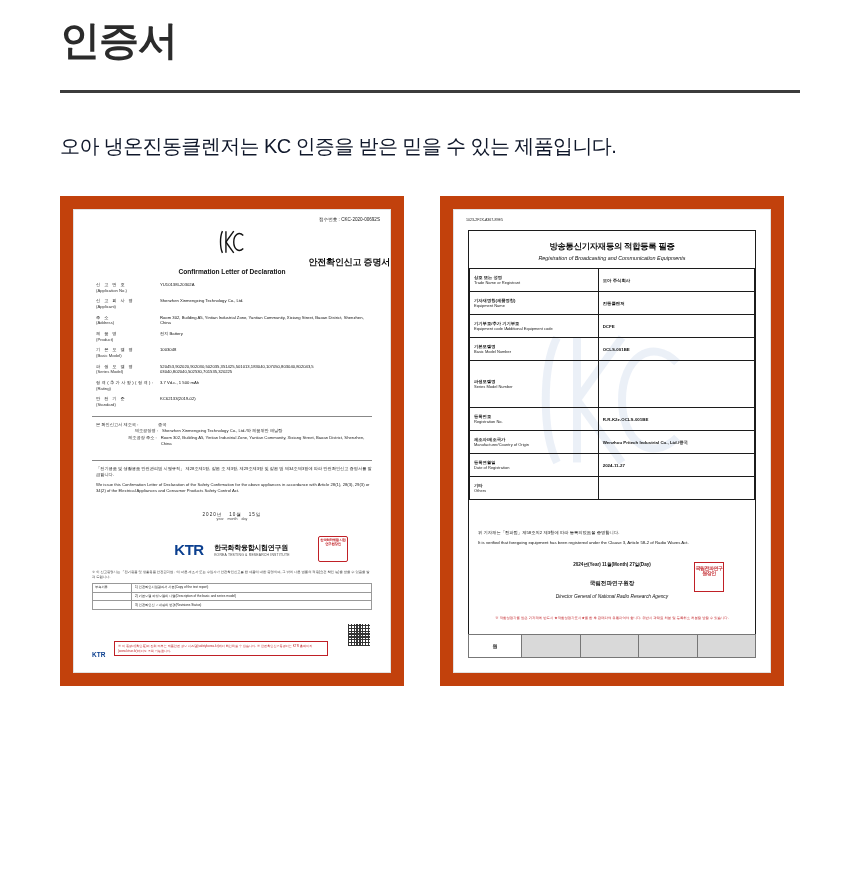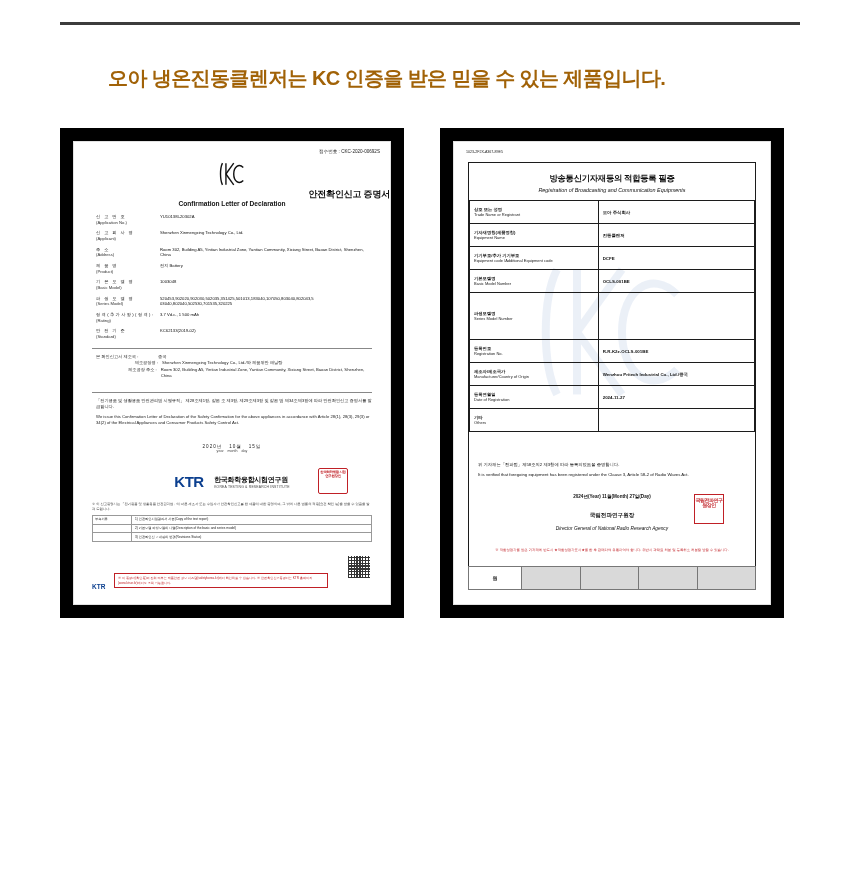--- a/index.html
+++ b/index.html
@@ -32,34 +32,33 @@
     line-height: 1.4;
   }
   .title-rule {
     margin-top: 22px;
     border-top: 3px solid #3c3c3c;
     width: 740px;
   }
   .subtitle {
     margin-top: 40px;
     font-size: 20px;
-    color: #a16207;
+    color: #0f172a;
     letter-spacing: -0.6px;
-    font-weight: 700;
-    margin-left: 48px;
+    font-weight: 400;
   }
   .cert-area {
     margin-top: 36px;
     display: flex;
     gap: 36px;
     justify-content: flex-start;
   }
   .cert-card {
     position: relative;
-    background: #000000;
+    background: #c2410c;
     padding: 14px;
     box-sizing: border-box;
   }
   .cert-card.left { width: 344px; height: 490px; }
   .cert-card.right { width: 344px; height: 490px; }
   .cert-sheet {
     background: #ffffff;
     width: 100%;
     height: 100%;
     box-sizing: border-box;
@@ -331,20 +330,21 @@
     opacity: 0.13;
     pointer-events: none;
   }
   .watermark svg { width: 100%; height: 100%; }
 </style>
 </head>
 <body>
 
 <div class="page">
 
+  <h1 class="page-title">인증서</h1>
   <div class="title-rule"></div>
   <div class="subtitle">오아 냉온진동클렌저는 KC 인증을 받은 믿을 수 있는 제품입니다.</div>
 
   <div class="cert-area">
 
     <div class="cert-card left">
       <div class="cert-sheet">
 
         <div class="l-corner">접수번호 : CKC-2020-00692S</div>
 

